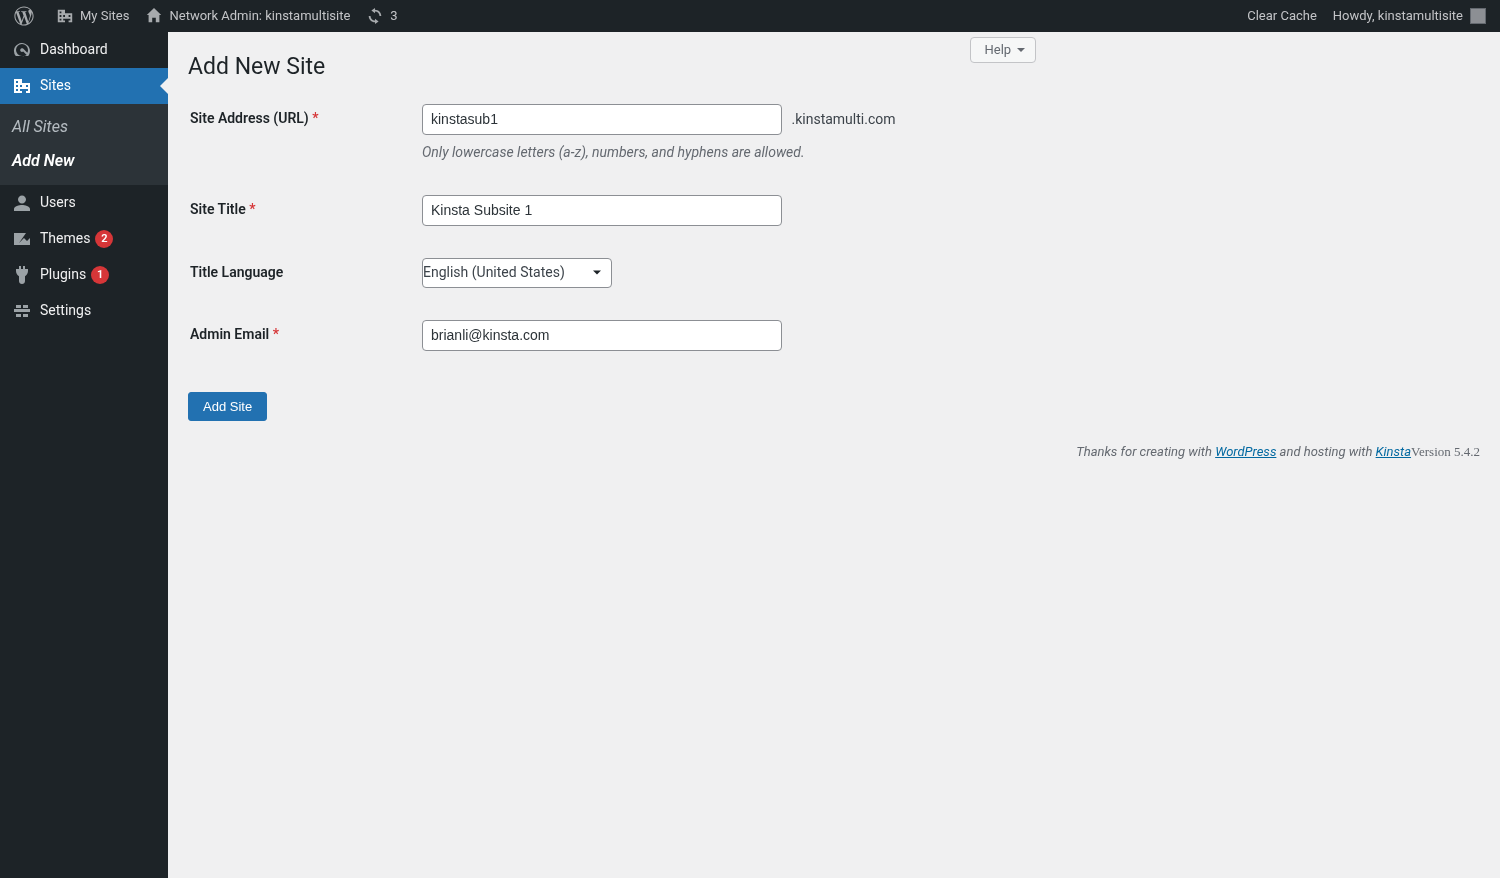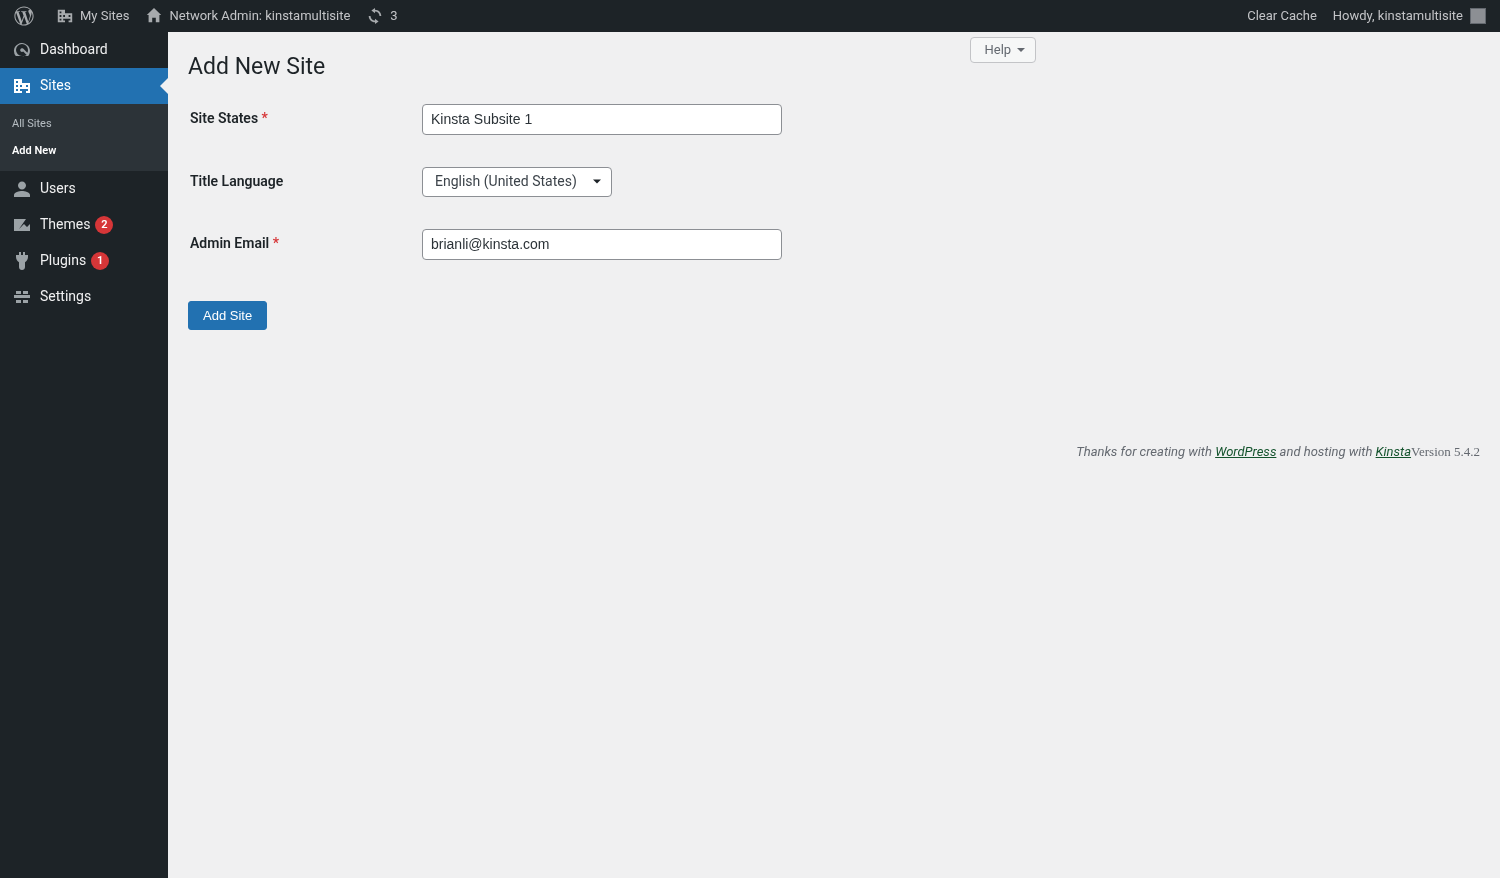--- a/index.html
+++ b/index.html
@@ -13,50 +13,50 @@
 .avatar-sq { width: 16px; height: 16px; background: #8c8f94; margin-left: 7px; border: 1px solid #646970; }
 
 
 .sidebar { position: fixed; top: 32px; left: 0; bottom: 0; width: 168px; background: #1d2327; color: #fff; }
 .menu-item { display: flex; align-items: center; padding: 8px 8px 8px 12px; color: #f0f0f1; font-size: 14px; cursor: pointer; position: relative; }
 .menu-item svg { width: 20px; height: 20px; margin-right: 8px; fill: rgba(240,246,252,.6); }
 .menu-item.current { background: #2271b1; color: #fff; font-weight: 400; }
 .menu-item.current svg { fill: #fff; }
 .menu-item.current::after { content: ""; position: absolute; right: 0; top: 50%; transform: translateY(-50%); border: 8px solid transparent; border-right-color: #f0f0f1; }
 .submenu { background: #2c3338; padding: 6px 0; }
-.submenu-item { padding: 6px 12px; color: rgba(240,246,252,.7); font-size: 11px; cursor: pointer; }
+.submenu-item { padding: 6px 12px; color: rgba(240,246,252,.7); font-size: 16px; cursor: pointer; font-style: italic; }
 .submenu-item.current { color: #fff; font-weight: 600; }
 .badge { display: inline-flex; align-items: center; justify-content: center; min-width: 18px; height: 18px; border-radius: 9px; background: #d63638; color: #fff; font-size: 11px; font-weight: 600; padding: 0 5px; margin-left: 5px; }
 .collapse-item svg { fill: #a7aaad; }
 
 
 .content { margin-left: 168px; padding-top: 32px; min-height: 100vh; display: flex; flex-direction: row; }
 .wrap { padding: 10px 20px 0; flex: 1; }
 .wrap h1 { font-size: 23px; font-weight: 400; color: #1d2327; margin: 0; padding: 9px 0 4px; }
 .help-btn { float: right; border: 1px solid #c3c4c7; background: #f6f7f7; border-radius: 4px; padding: 3px 10px 3px 14px; font-size: 13px; color: #646970; cursor: pointer; margin-top: -5px; display: flex; align-items: center; }
 .help-btn .tri { display: inline-block; margin-left: 6px; border: 4px solid transparent; border-top-color: #646970; transform: translateY(2px); }
 
 .desc-row { margin: 14px 0 20px; }
 .req-ast { color: #d63638; }
 
 .form-table { width: 100%; }
 .form-table th { text-align: left; vertical-align: top; font-weight: 600; font-size: 14px; color: #1d2327; width: 220px; padding: 20px 10px 20px 0; }
 .form-table td { padding: 15px 10px; vertical-align: middle; font-size: 14px; }
 .form-table input[type=text], .form-table input[type=email] { width: 360px; padding: 4px 8px; border: 1px solid #8c8f94; border-radius: 4px; background: #fff; font-size: 14px; line-height: 1.5; color: #2c3338; }
-.select-wrap { display: inline-flex; align-items: center; border: 1px solid #8c8f94; border-radius: 4px; background: #fff; padding: 0 6px 0 12px; height: 30px; min-width: 190px; justify-content: space-between; cursor: pointer; }
+.select-wrap { display: inline-flex; align-items: center; border: 1px solid #8c8f94; border-radius: 4px; background: #fff; padding: 0 6px 0 0; height: 30px; min-width: 190px; justify-content: space-between; cursor: pointer; }
 .select-wrap svg { fill: #1d2327; }
 .field-hint { color: #646970; font-style: italic; font-size: 14px; margin-top: 8px; }
 .after-input { margin-left: 6px; font-size: 14px; color: #3c434a; }
 .note-block { margin: 30px 0 20px; font-size: 14px; color: #3c434a; }
 .note-block p { margin-bottom: 2px; }
 .submit-row { margin: 24px 0 32px; }
 .button-primary { background: #2271b1; border: 1px solid #2271b1; color: #fff; padding: 6px 14px; border-radius: 3px; font-size: 13px; cursor: pointer; }
 
 .footer { background: transparent; color: #646970; padding: 10px 20px 15px; display: flex; justify-content: space-between; align-items: center; font-size: 13px; font-style: italic; }
-.footer a { color: #14532d; text-decoration: underline; }
+.footer a { color: #0369a1; text-decoration: underline; }
 .footer .ver { font-style: normal; font-family: Liberation Serif, serif; }
 </style>
 </head>
 <body>
 
 <div class="toolbar">
   <div class="toolbar-left">
     <div class="toolbar-item">
       <svg width="20" height="20" viewBox="0 0 20 20">
           <path d="M10 .4C4.7.4.4 4.7.4 10s4.3 9.6 9.6 9.6 9.6-4.3 9.6-9.6S15.3.4 10 .4zM1.4 10c0-1.2.3-2.4.7-3.5l4.1 11.2C3.4 16.3 1.4 13.4 1.4 10zm8.6 8.6c-.8 0-1.7-.1-2.4-.4l2.6-7.5 2.6 7.3c0 .1.1.1.1.1-.9.3-1.9.5-2.9.5zm1.2-12.6c.5 0 1-.1 1-.1.5-.1.4-.8-.1-.7 0 0-1.4.1-2.3.1-.9 0-2.3-.1-2.3-.1-.5 0-.5.7-.1.7 0 0 .4.1.9.1l1.3 3.7L7.7 15 4.6 6c.5 0 1-.1 1-.1.5-.1.4-.8-.1-.7 0 0-1.4.1-2.3.1h-.5C4.2 3 6.9 1.4 10 1.4c2.3 0 4.4.9 5.9 2.3h-.1c-.9 0-1.5.8-1.5 1.6 0 .7.4 1.4.9 2.1.3.6.7 1.3.7 2.4 0 .8-.3 1.6-.7 2.9l-.9 3.1-3.1-9.8zm3.1 11.6l2.6-7.6c.5-1.2.7-2.2.7-3.1 0-.3 0-.6-.1-.9.7 1.2 1.1 2.6 1.1 4 0 3.1-1.7 5.8-4.2 7.3z"></path>
@@ -141,23 +141,33 @@
   <div class="wrap">
     <div class="help-btn">
       <span>Help</span>
       <span class="tri"></span>
     </div>
     <h1>Add New Site</h1>
 
 
     <table class="form-table">
       <tbody>
+          <tr>
+        <th>
+          <span>Site Address (URL) </span><span class="req-ast">*</span>
+        </th>
+        <td>
+          <input type="text" value="kinstasub1" style="">
+          <span class="after-input">.kinstamulti.com</span>
+          <p class="field-hint">Only lowercase letters (a-z), numbers, and hyphens are allowed.</p>
+        </td>
+      </tr>
       <tr>
         <th>
-          <span>Site States </span><span class="req-ast">*</span>
+          <span>Site Title </span><span class="req-ast">*</span>
         </th>
         <td>
           <input type="text" value="Kinsta Subsite 1" style="">
         </td>
       </tr>
       <tr>
         <th>Title Language</th>
         <td>
           <div class="select-wrap">
             <span>English (United States)</span>

